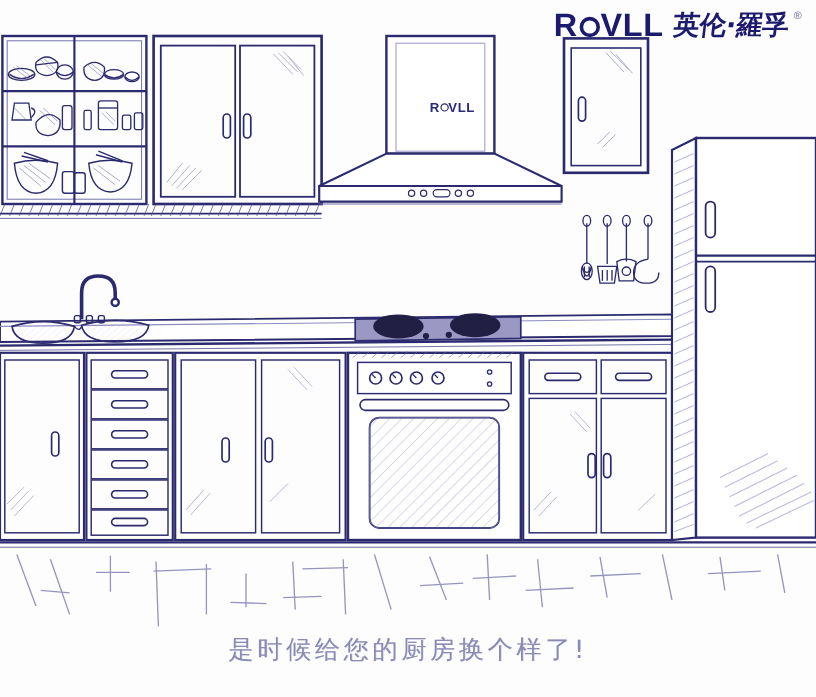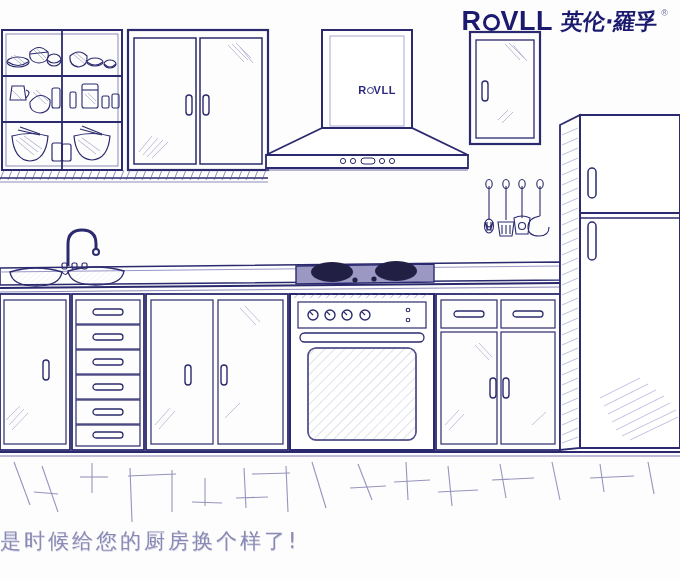--- a/index.html
+++ b/index.html
@@ -31,21 +31,21 @@
     font-family:"DejaVu Sans", sans-serif;
     font-weight:bold;font-size:22px;color:#1b1a6e;white-space:nowrap;
     transform:skewX(-7deg);
   }
   .logo-reg{
     font-size:9px;color:#6b6ba0;align-self:flex-start;margin-left:-4px;margin-top:1px;
   }
 
   
   .tagline{
-    position:absolute;left:0;right:0;top:527px;
+    position:absolute;left:0;right:0;top:527px;text-align:center;
     font-family:"DejaVu Sans", sans-serif;
     font-size:21px;color:#8a8ab4;letter-spacing:3px;
     text-shadow:0.5px 0.5px 0 #d6d6e8;
     user-select:none;
   }
 
   
   .hood-badge{
     position:absolute;left:332px;top:84px;width:90px;text-align:center;
     font-family:"Liberation Sans", sans-serif;font-weight:bold;

